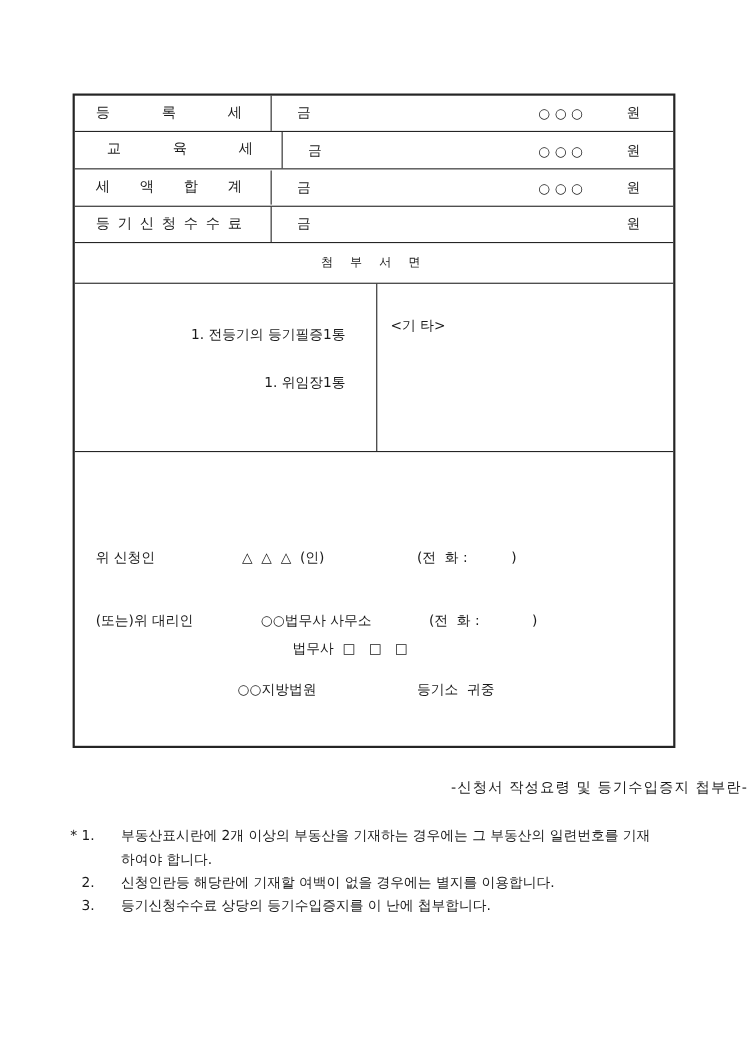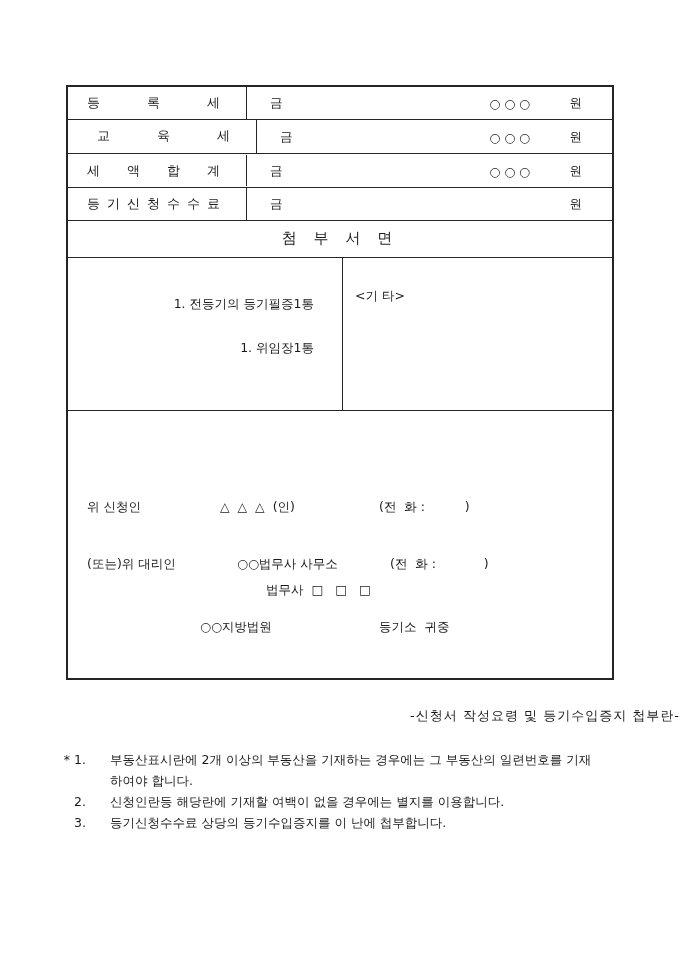--- a/index.html
+++ b/index.html
@@ -74,21 +74,21 @@
     top: 50%;
     transform: translateY(-50%);
   }
 
   
   .row-attach-header {
     height: 37px;
     line-height: 35px;
     text-align: center;
     letter-spacing: 6px;
-    font-size: 15px;
+    font-size: 11px;
     display: block;
   }
   .row-attach {
     height: 153px;
   }
   .attach-left {
     width: 275px;
     box-sizing: border-box;
     border-right: 1.5px solid #252525;
     padding-top: 38px;
@@ -121,21 +121,21 @@
     white-space: pre;
   }
   .abs { position: absolute; white-space: pre; }
   .applicant-label   { left: 19px;  top: 88px; }
   .applicant-name    { left: 152px; top: 88px; }
   .applicant-phone   { left: 311px; top: 88px; }
   .agent-label       { left: 19px;  top: 145px; }
   .agent-name        { left: 169px; top: 145px; }
   .agent-phone       { left: 322px; top: 145px; }
   .agent-title-line  { left: 198px; top: 171px; }
-  .court-name        { left: 132px; top: 208px; }
+  .court-name        { left: 148px; top: 208px; }
   .court-addressee   { left: 311px; top: 208px; }
 
   
   .footer-title {
     position: absolute;
     top: 707px;
     left: 0;
     width: 680px;
     text-align: right;
     font-size: 13px;

